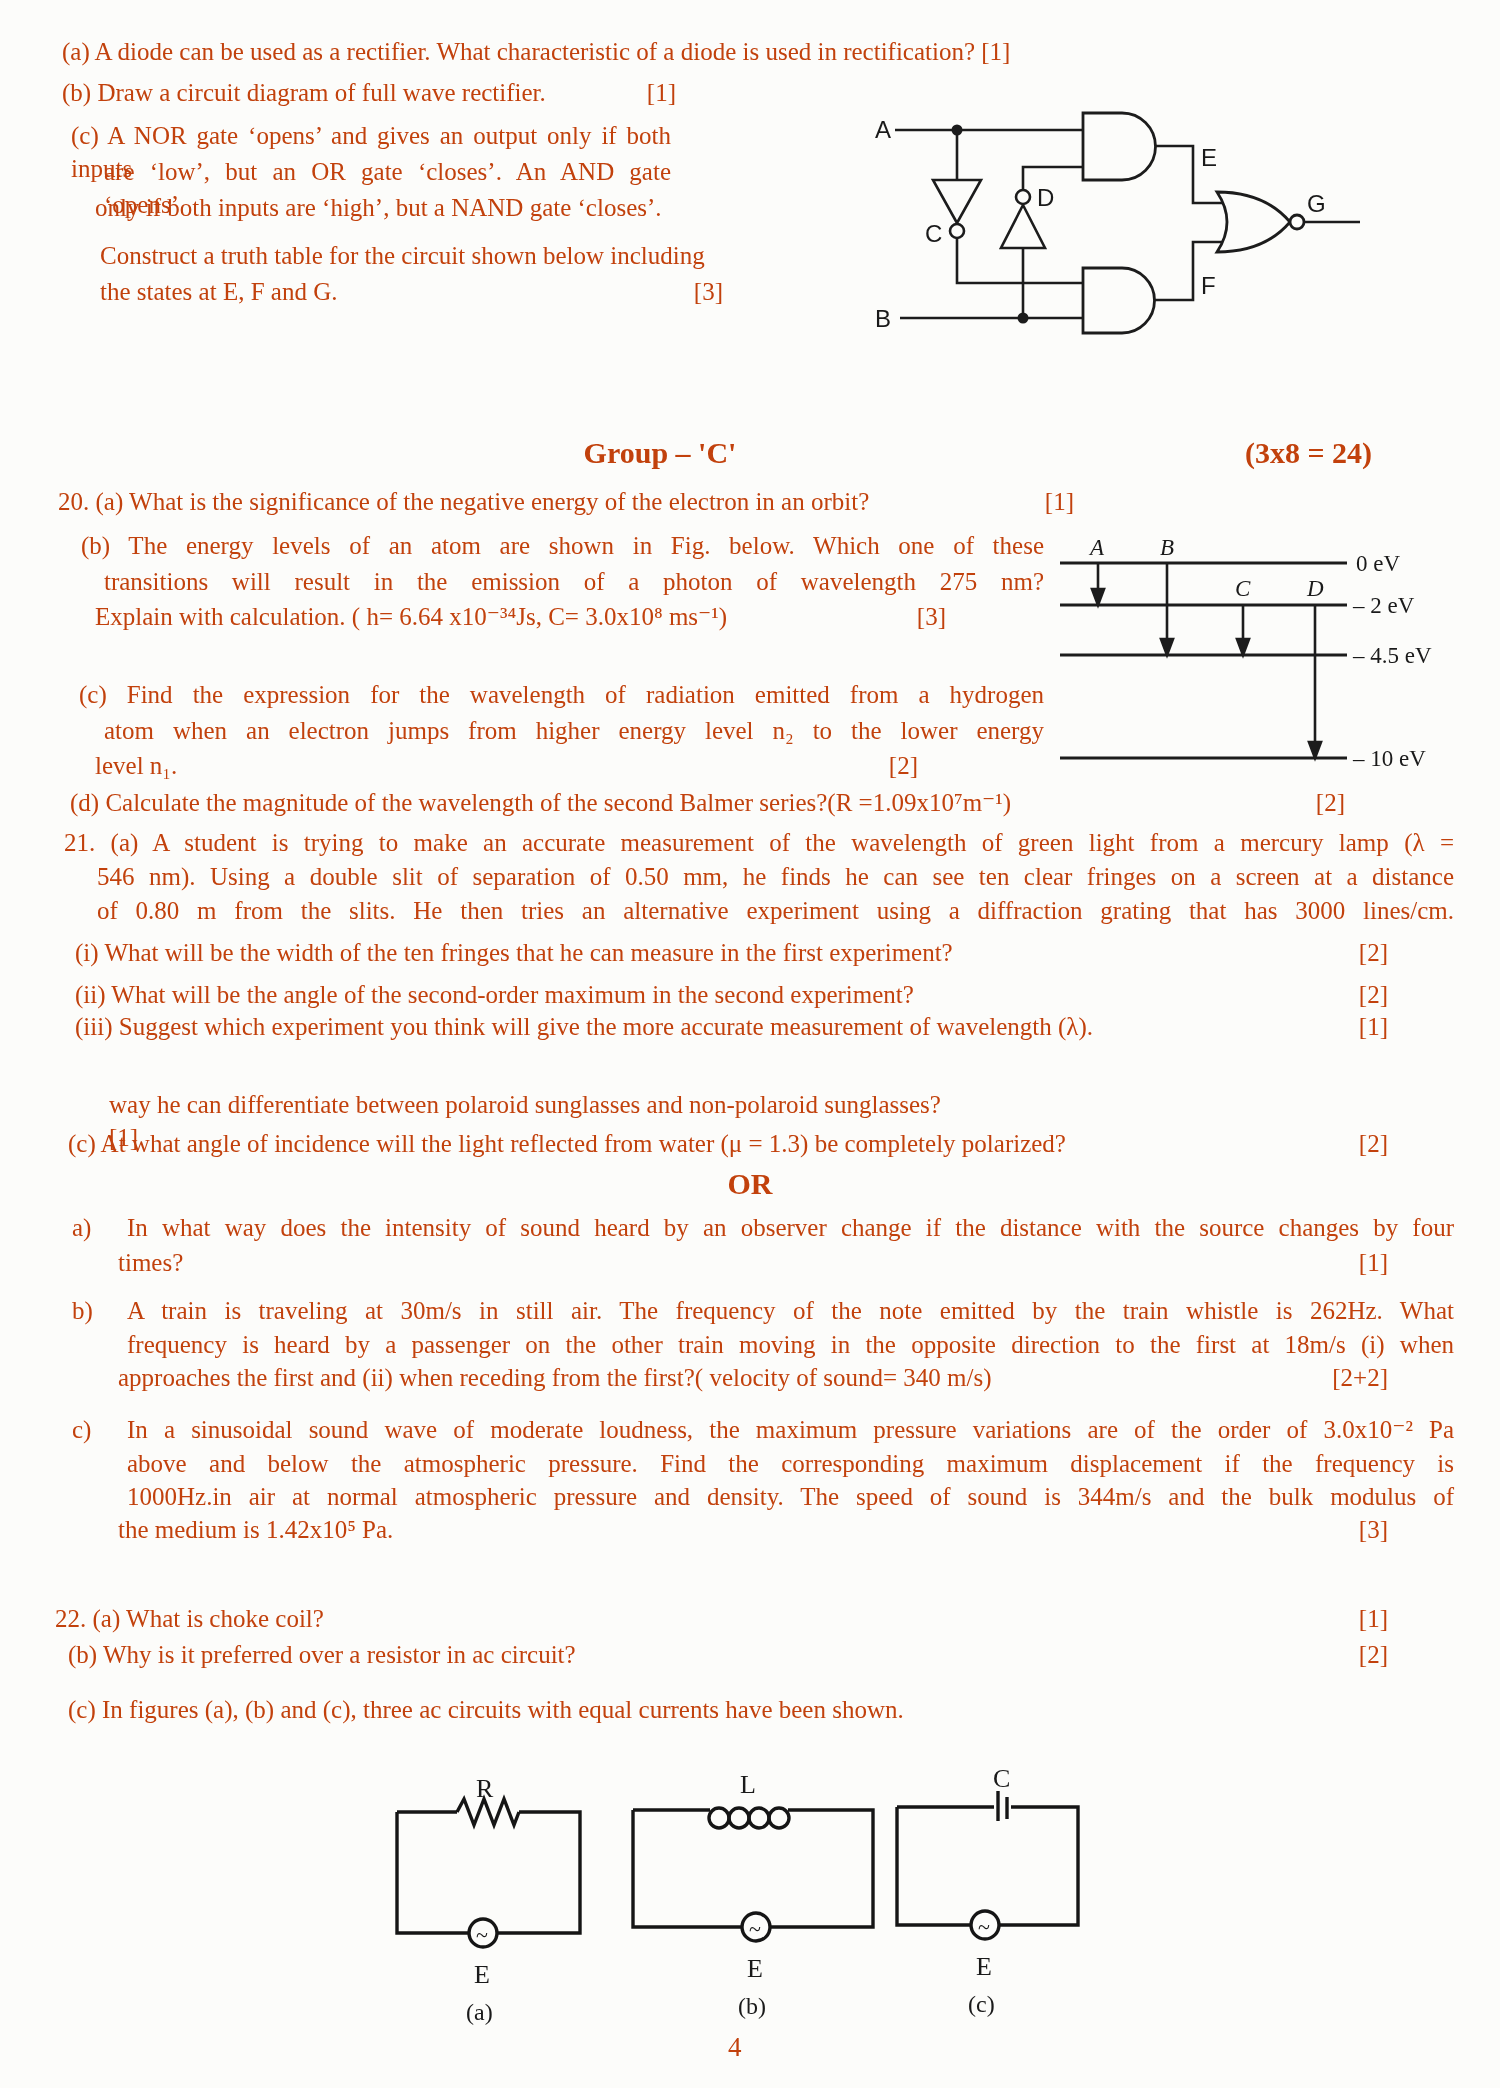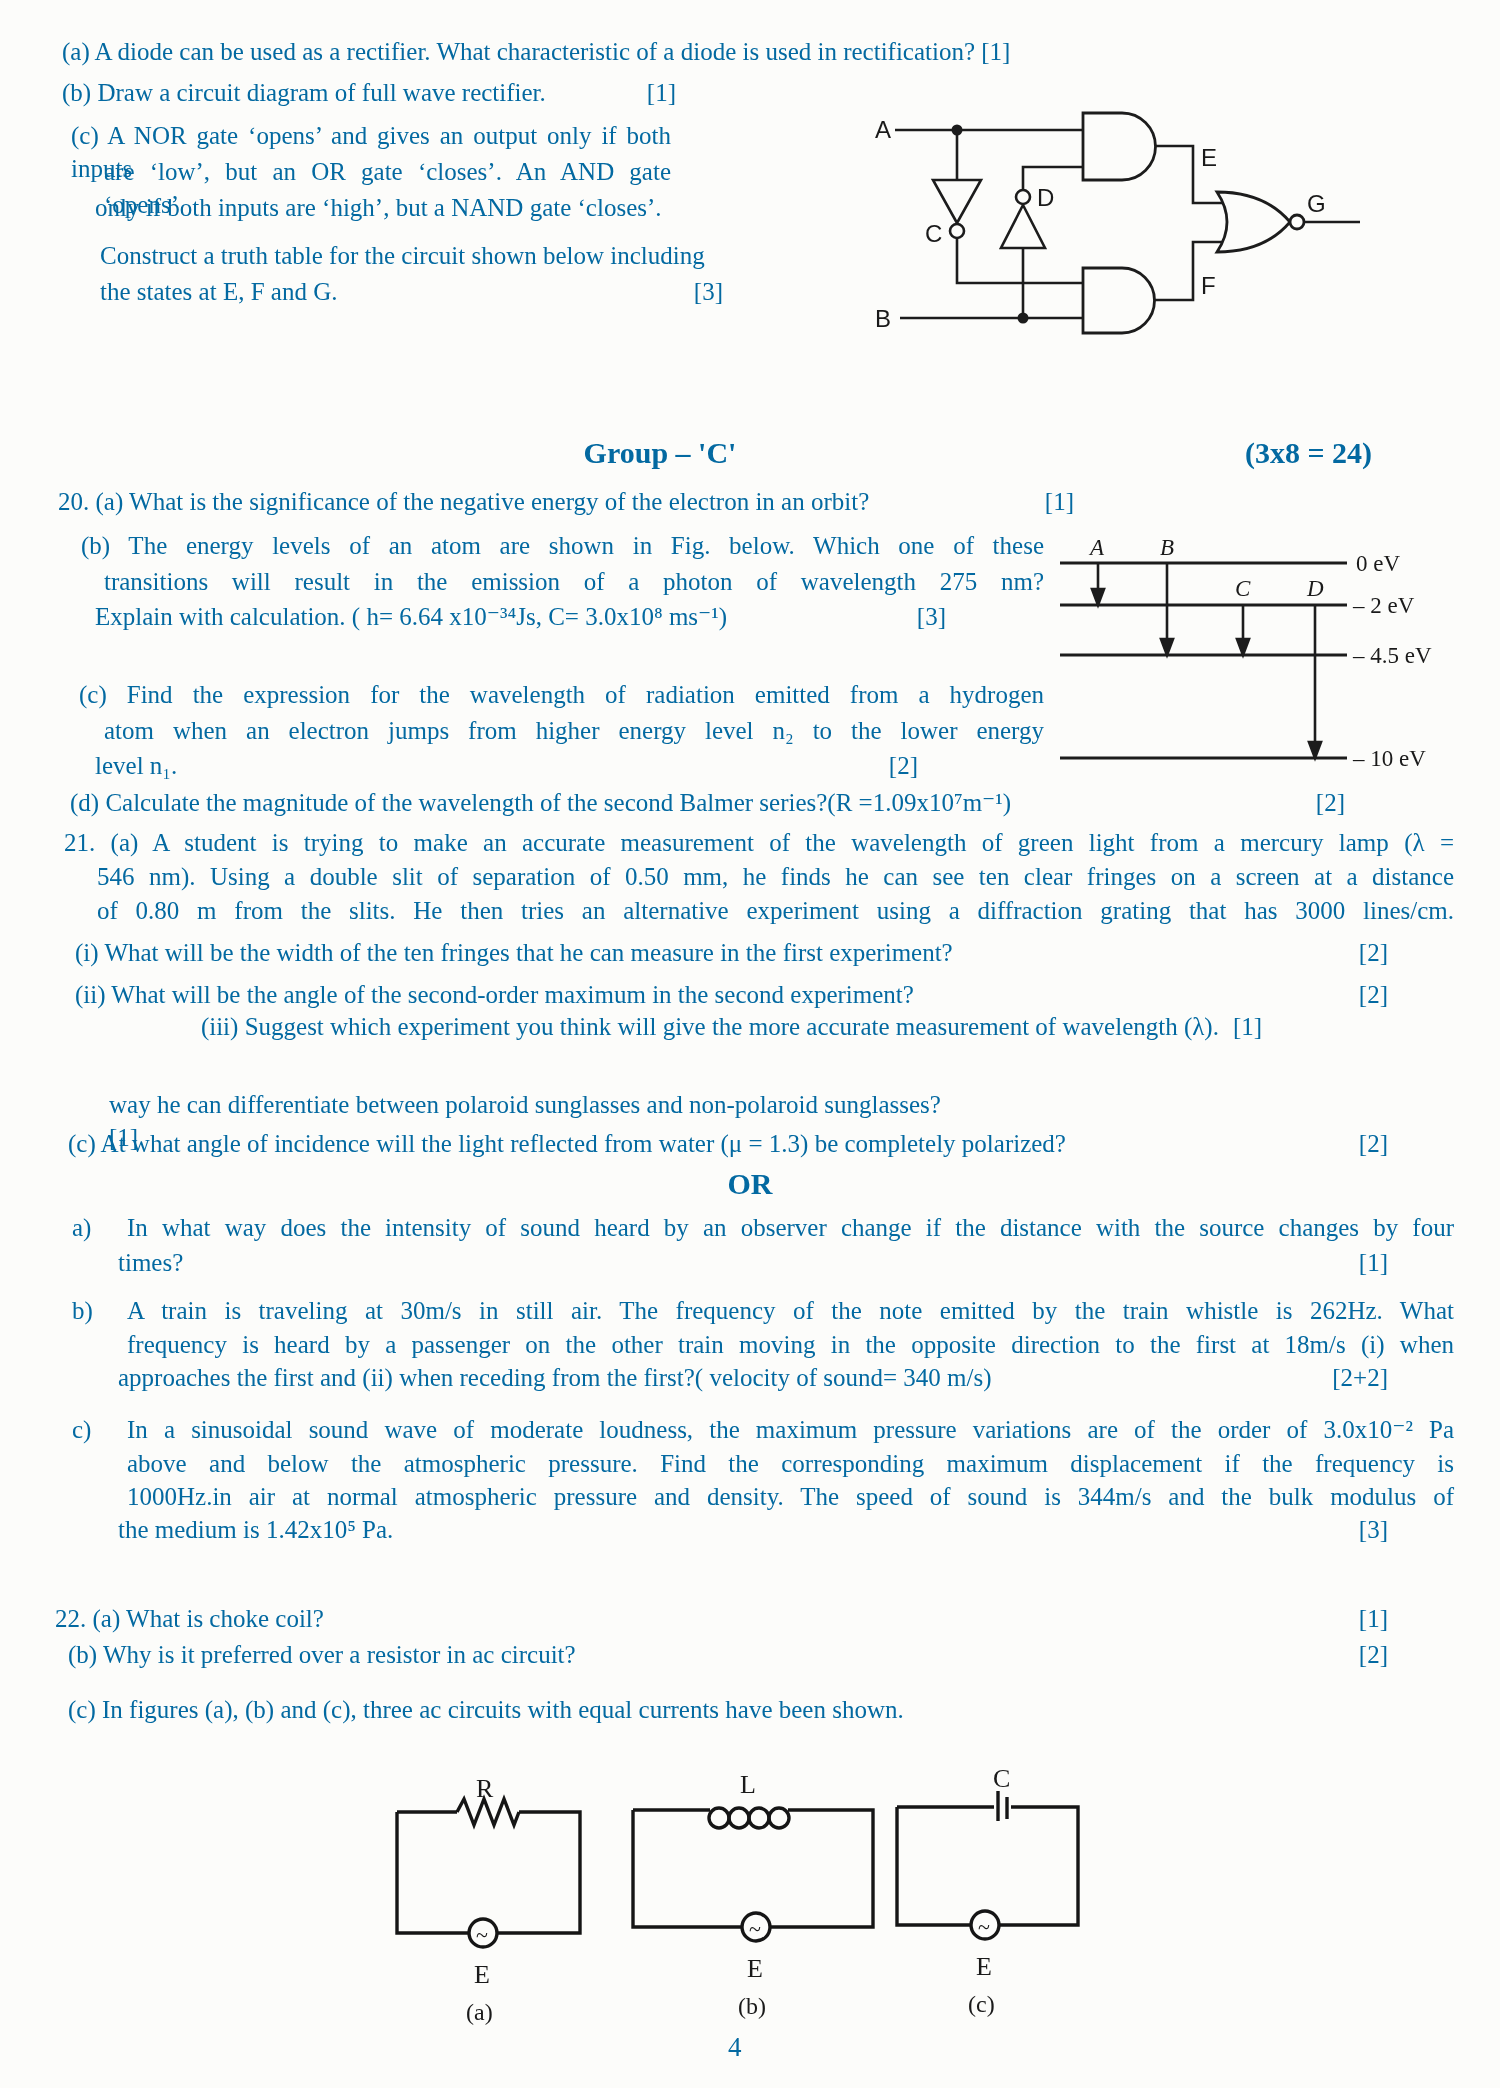--- a/index.html
+++ b/index.html
@@ -1,17 +1,17 @@
 <!DOCTYPE html>
 <html><head>
 <meta charset="utf-8">
 <style>
   html,body{margin:0;padding:0;background:#e8e8e8;}
   .page{position:relative;width:1500px;height:2088px;margin:0 auto;background:#fcfcfa;
-        font-family:"Liberation Serif","DejaVu Serif",serif;color:#0369a1;overflow:hidden;}
+        font-family:"Liberation Serif","DejaVu Serif",serif;color:#c2410c;overflow:hidden;}
   .ln{position:absolute;display:flex;justify-content:space-between;align-items:baseline;
       font-size:25px;line-height:1.3;white-space:pre;}
   .jl{display:block;white-space:normal;text-align:justify;text-align-last:justify;margin-left:9px;}
   .mark{margin-left:14px;}
   .bold{font-weight:bold;font-size:30px;}
   .center{justify-content:center;text-align:center;}
   svg{position:absolute;overflow:visible;}
   svg text{font-family:"Liberation Sans","DejaVu Sans",sans-serif;fill:#1a1a1a;}
   svg text.ser{font-family:"Liberation Serif","DejaVu Serif",serif;}
   svg text.it{font-style:italic;font-family:"Liberation Serif","DejaVu Serif",serif;}
@@ -110,21 +110,21 @@
     <text class="ser" x="303" y="80" font-size="23">– 2 eV</text>
     <text class="ser" x="303" y="130" font-size="23">– 4.5 eV</text>
     <text class="ser" x="303" y="233" font-size="23">– 10 eV</text>
   </svg>
 
   <div class="ln jl" style="left:55px;top:827px;width:1390px;"><span>21. (a) A student is trying to make an accurate measurement of the wavelength of green light from a mercury lamp (λ =</span></div>
   <div class="ln jl" style="left:88px;top:861px;width:1357px;"><span>546 nm). Using a double slit of separation of 0.50 mm, he finds he can see ten clear fringes on a screen at a distance</span></div>
   <div class="ln jl" style="left:88px;top:895px;width:1357px;"><span>of 0.80 m from the slits. He then tries an alternative experiment using a diffraction grating that has 3000 lines/cm.</span></div>
   <div class="ln" style="left:75px;top:937px;width:1313px;"><span class="txt">(i) What will be the width of the ten fringes that he can measure in the first experiment?</span><span class="mark">[2]</span></div>
   <div class="ln" style="left:75px;top:979px;width:1313px;"><span class="txt">(ii) What will be the angle of the second-order maximum in the second experiment?</span><span class="mark">[2]</span></div>
-  <div class="ln" style="left:75px;top:1011px;width:1313px;justify-content:center;"><span class="txt">(iii) Suggest which experiment you think will give the more accurate measurement of wavelength (λ).</span><span class="mark">[1]</span></div>
+  <div class="ln" style="left:75px;top:1011px;width:1313px;"><span class="txt">(iii) Suggest which experiment you think will give the more accurate measurement of wavelength (λ).</span><span class="mark">[1]</span></div>
   <div class="ln" style="left:95px;top:1089px;width:1293px;flex-direction:column;"><span class="txt">way he can differentiate between polaroid sunglasses and non-polaroid sunglasses?</span><span class="mark">[1]</span></div>
   <div class="ln" style="left:68px;top:1128px;width:1320px;"><span class="txt">(c) At what angle of incidence will the light reflected from water (μ = 1.3) be completely polarized?</span><span class="mark">[2]</span></div>
 
   <div class="ln bold center" style="left:0px;top:1164px;width:1500px;"><span>OR</span></div>
 
   <div class="ln" style="left:72px;top:1212px;"><span>a)</span></div>
   <div class="ln jl" style="left:118px;top:1212px;width:1327px;"><span>In what way does the intensity of sound heard by an observer change if the distance with the source changes by four</span></div>
   <div class="ln" style="left:118px;top:1247px;width:1270px;"><span class="txt">times?</span><span class="mark">[1]</span></div>
 
   <div class="ln" style="left:72px;top:1295px;"><span>b)</span></div>

